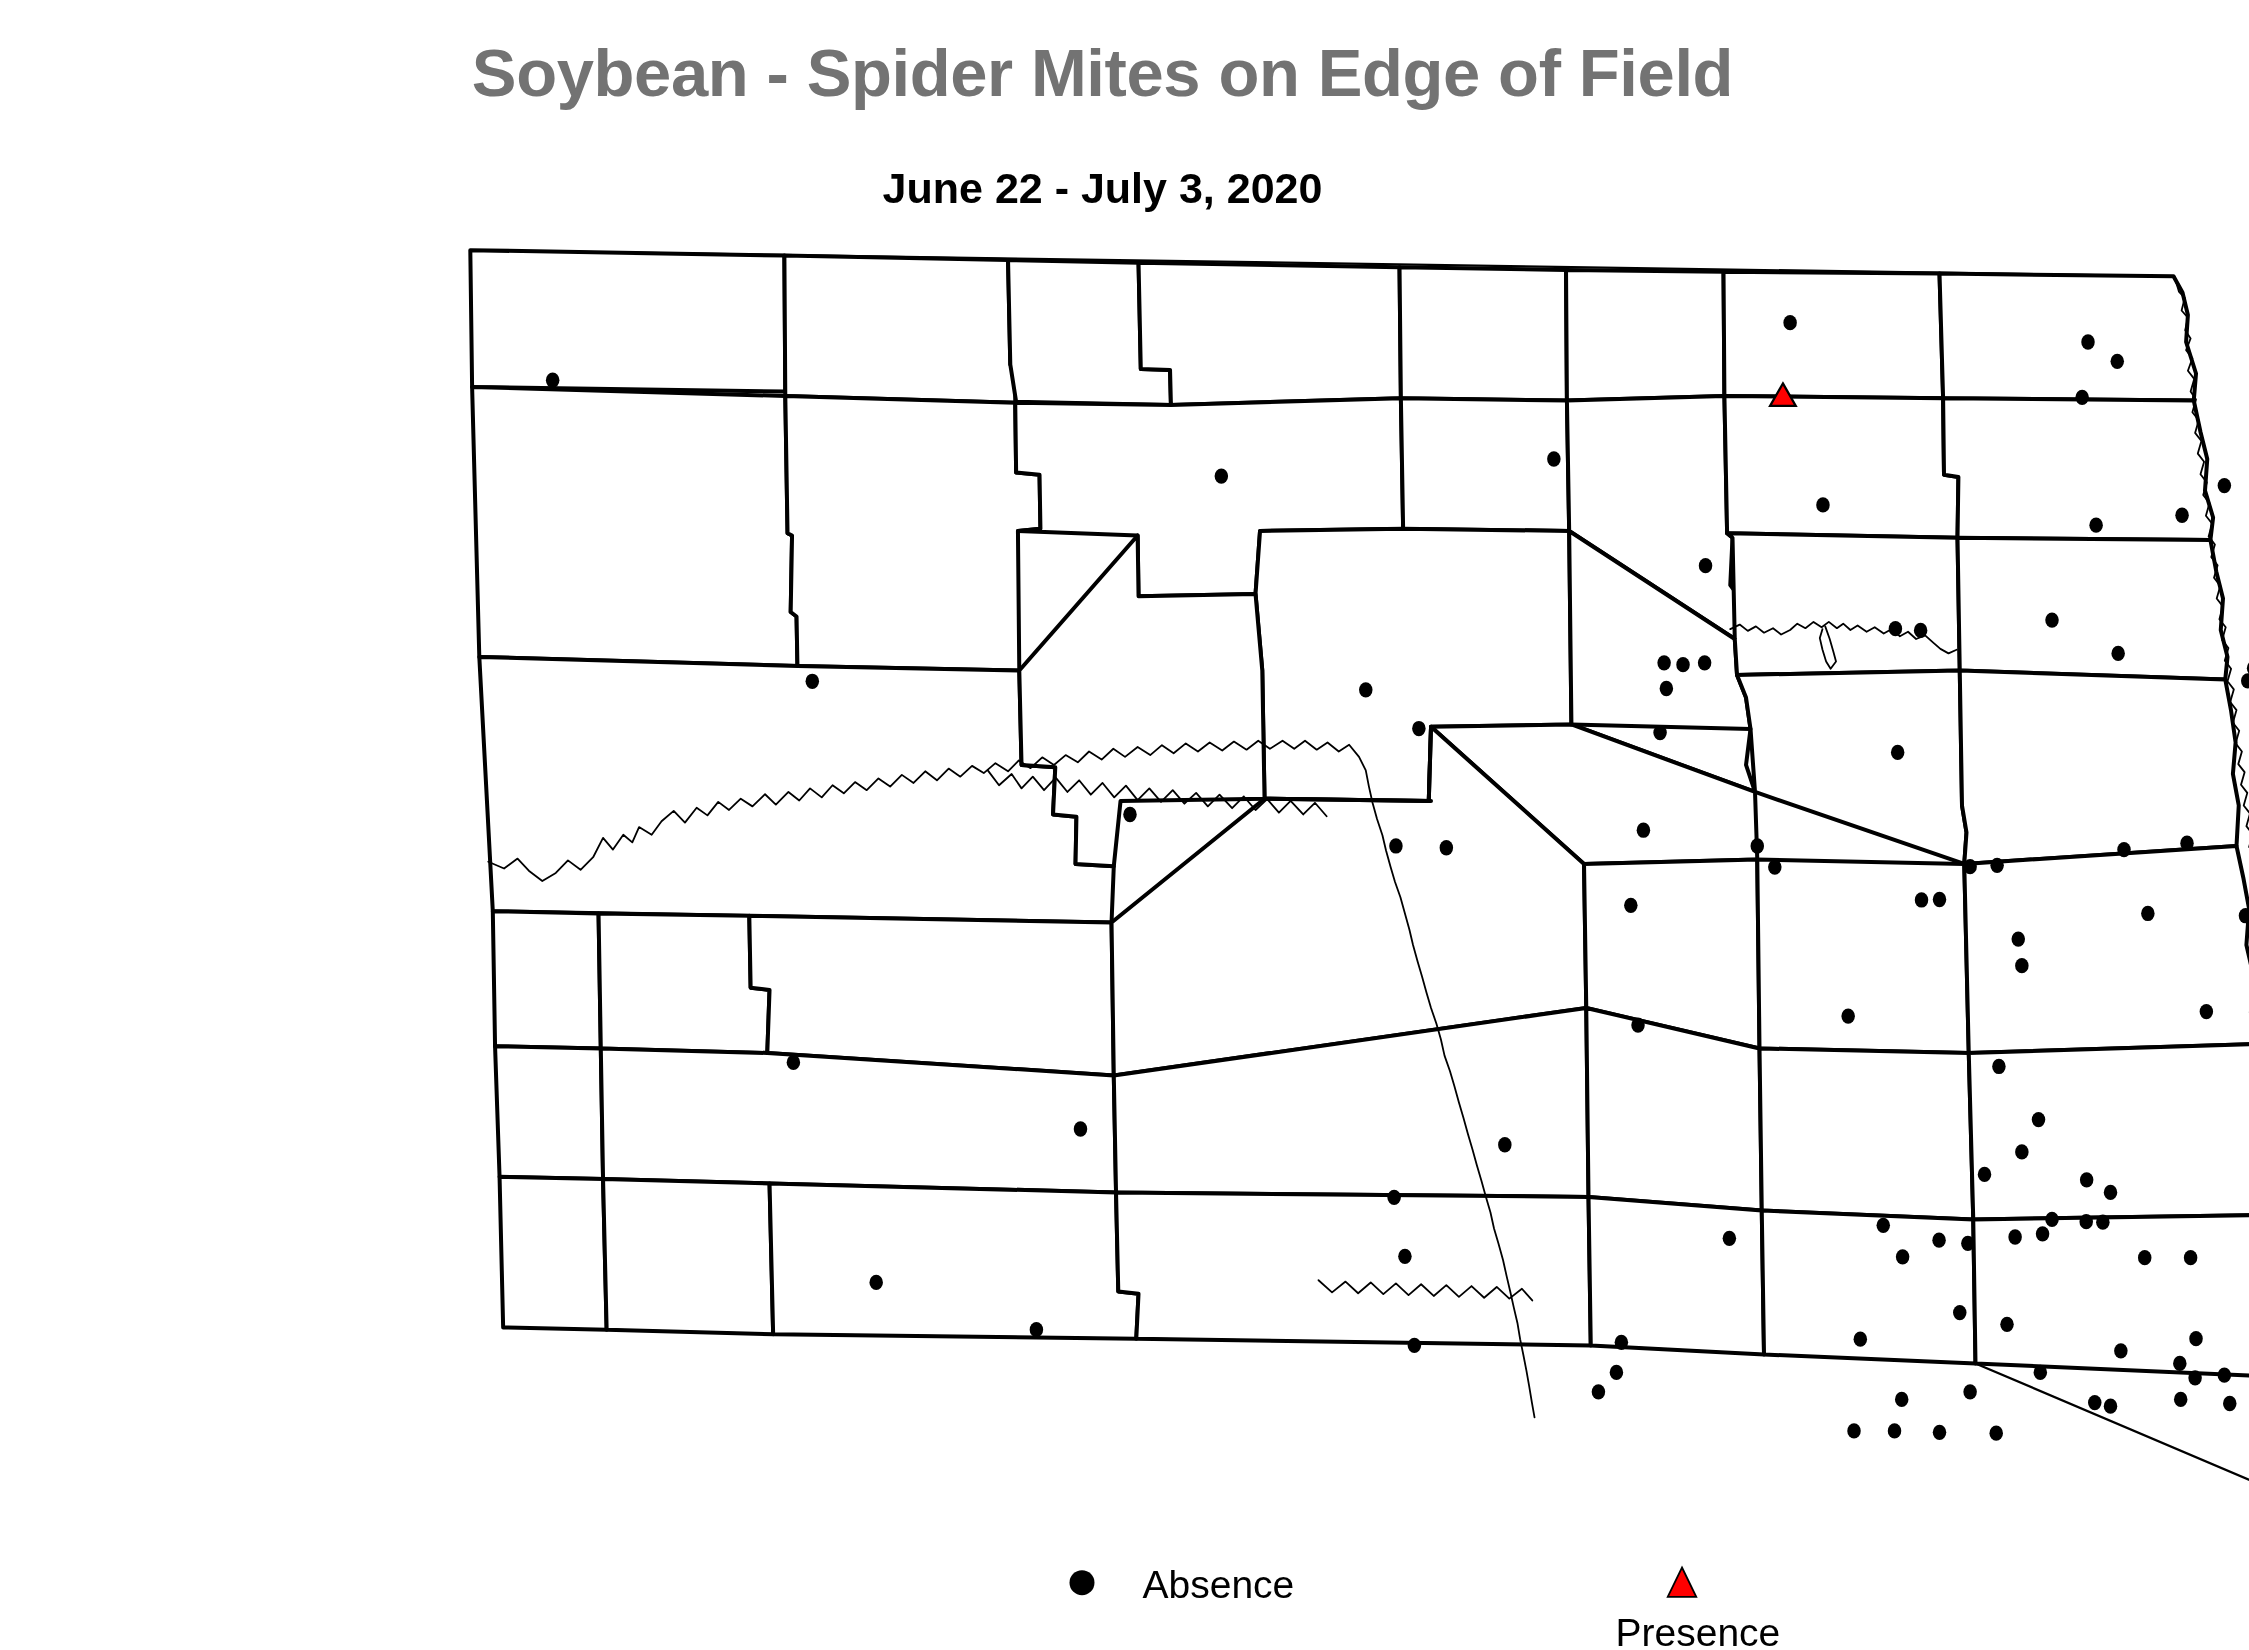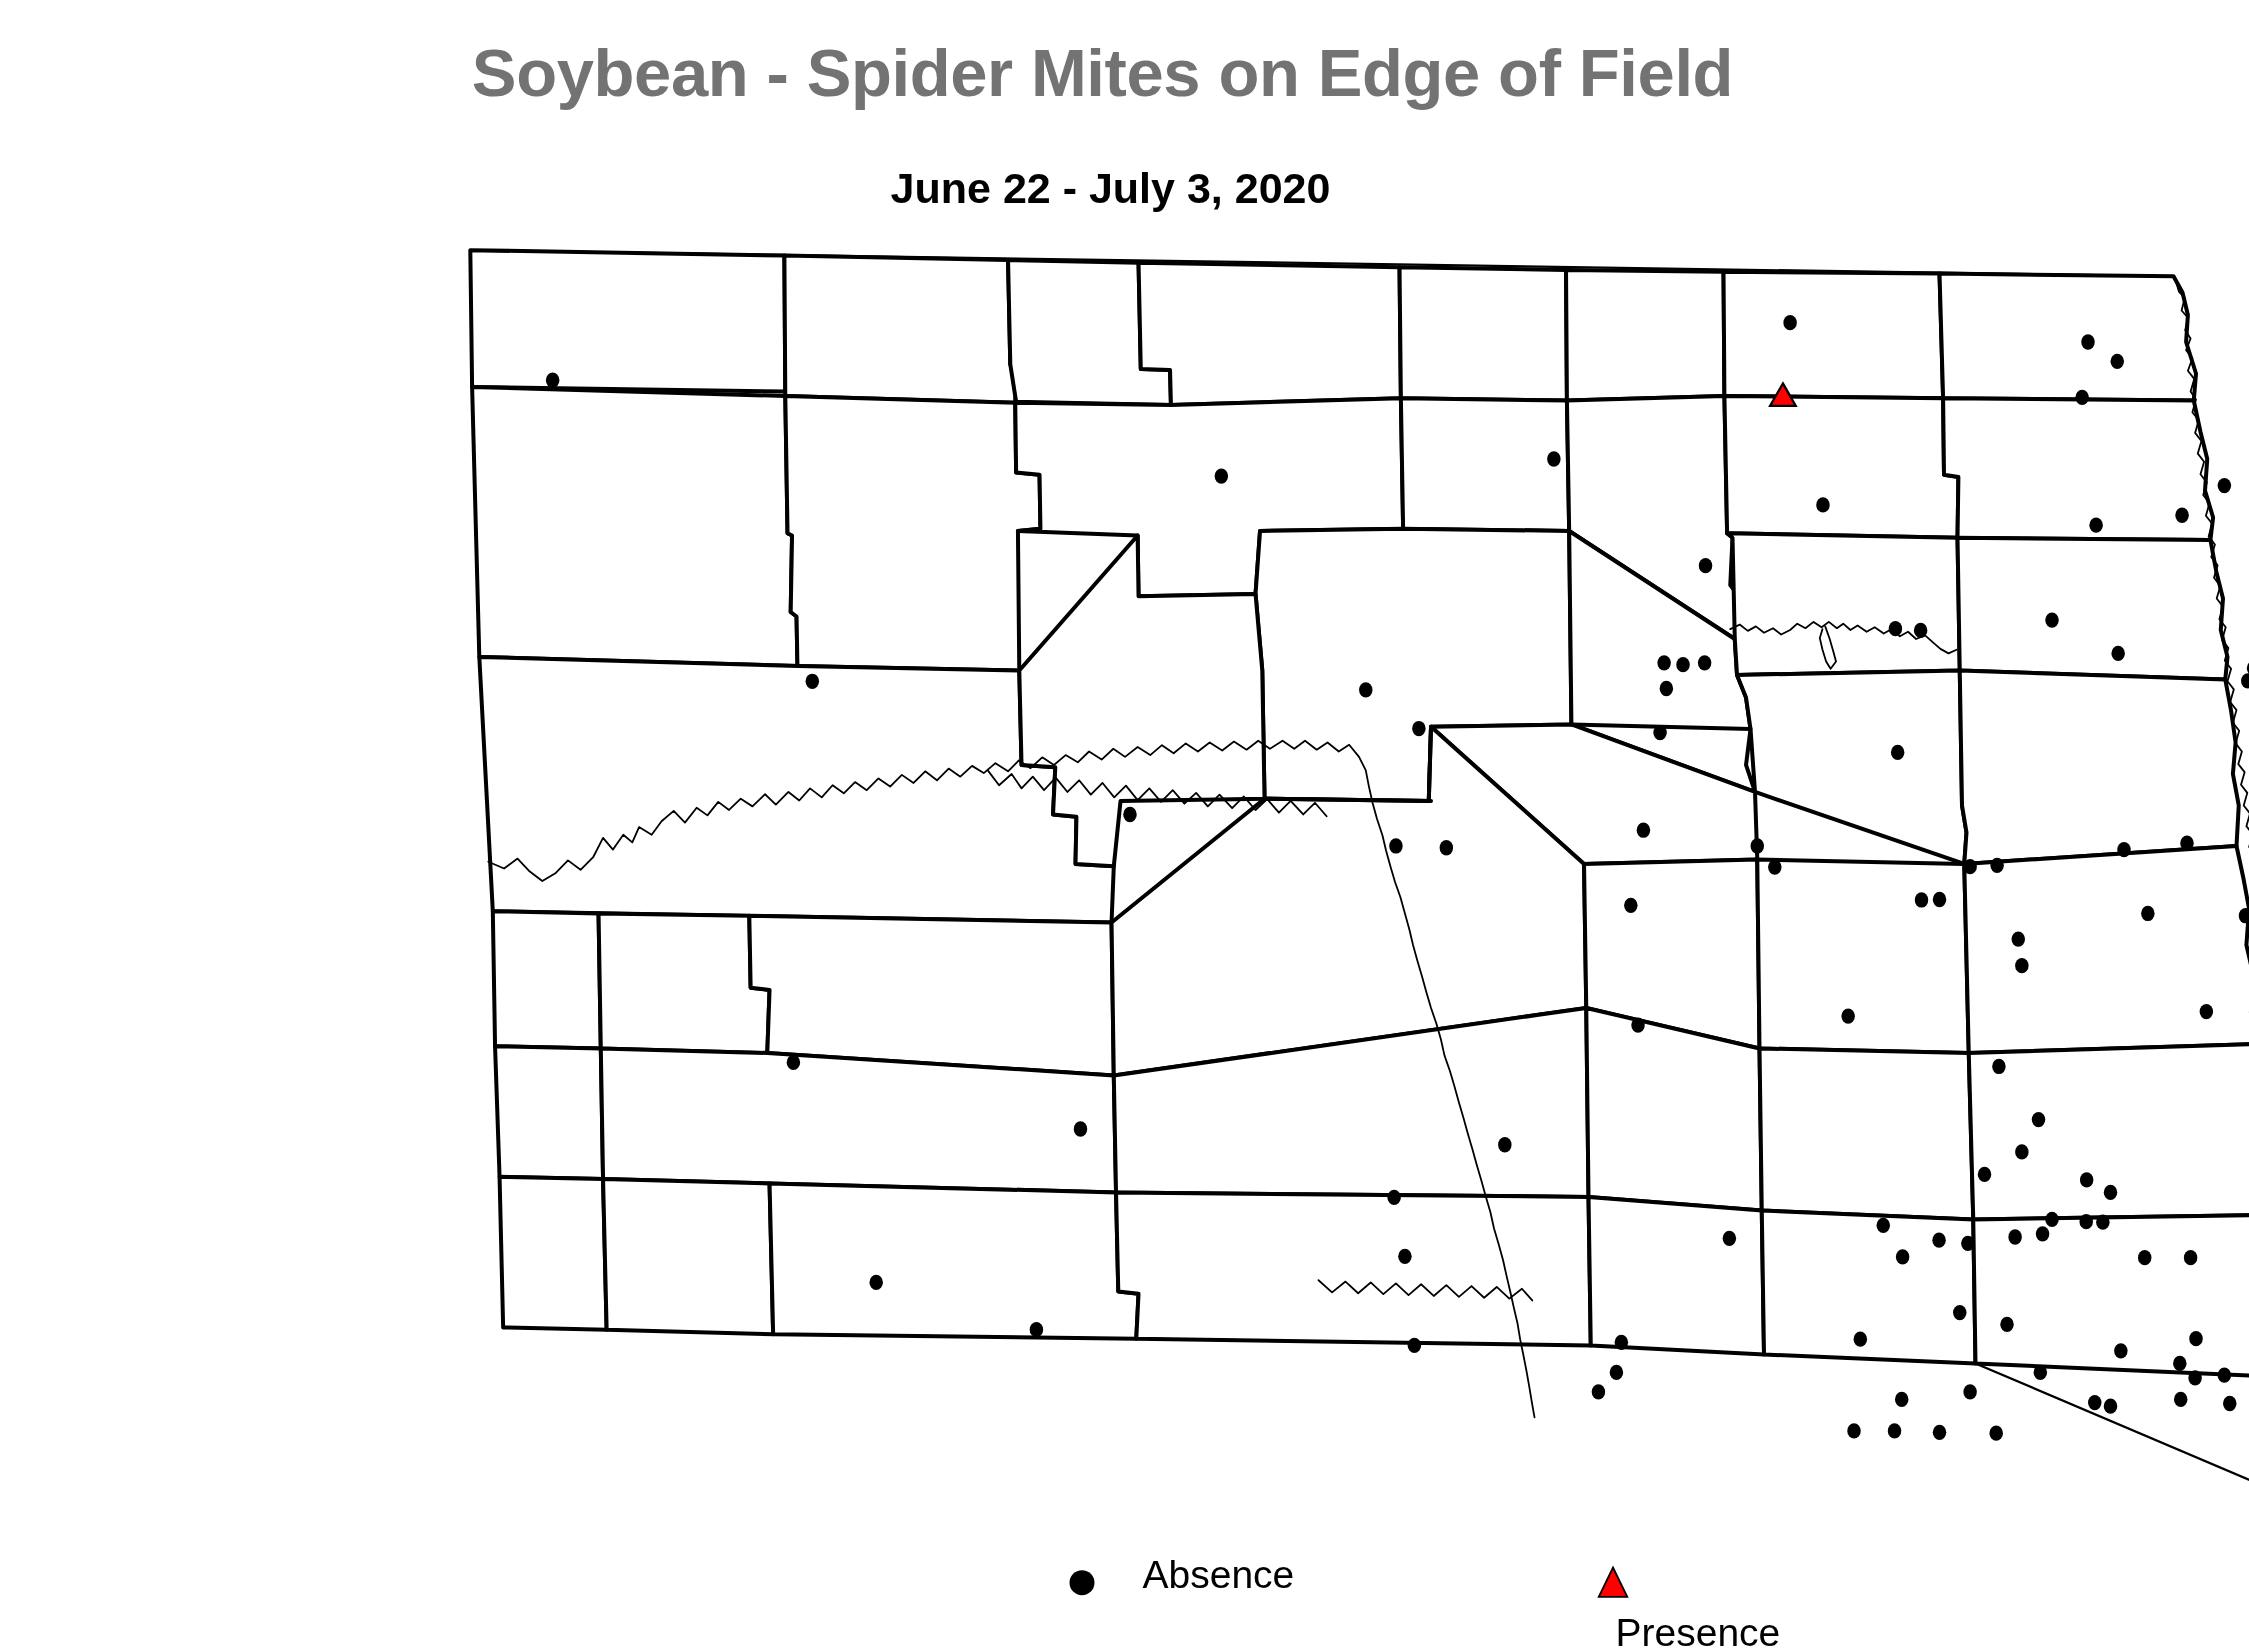--- a/index.html
+++ b/index.html
@@ -23,21 +23,21 @@
     text-align: center;
     font-size: 67px;
     font-weight: bold;
     color: #737373;
     letter-spacing: -0.4px;
     line-height: 1.05;
     white-space: nowrap;
   }
   #subtitle {
     position: absolute;
-    left: 8px;
+    left: 0;
     top: 166px;
     width: 2205px;
     text-align: center;
     font-size: 43px;
     font-weight: bold;
     color: #000000;
     line-height: 1.05;
     white-space: nowrap;
   }
   #map-area {
@@ -87,21 +87,21 @@
   #legend {
     position: absolute;
     left: 1053px;
     top: 1555px;
     width: 990px;
     height: 58px;
   }
   .legend-entry {
     position: absolute;
     display: flex;
-    align-items: flex-start;
+    align-items: center;
     height: 58px;
   }
   #legend-absence { left: 0px; top: 0px; }
   #legend-presence { left: 531px; top: 0px; flex-direction: column; }
   .legend-swatch {
     width: 58px;
     height: 58px;
     position: relative;
     flex: 0 0 58px;
   }

